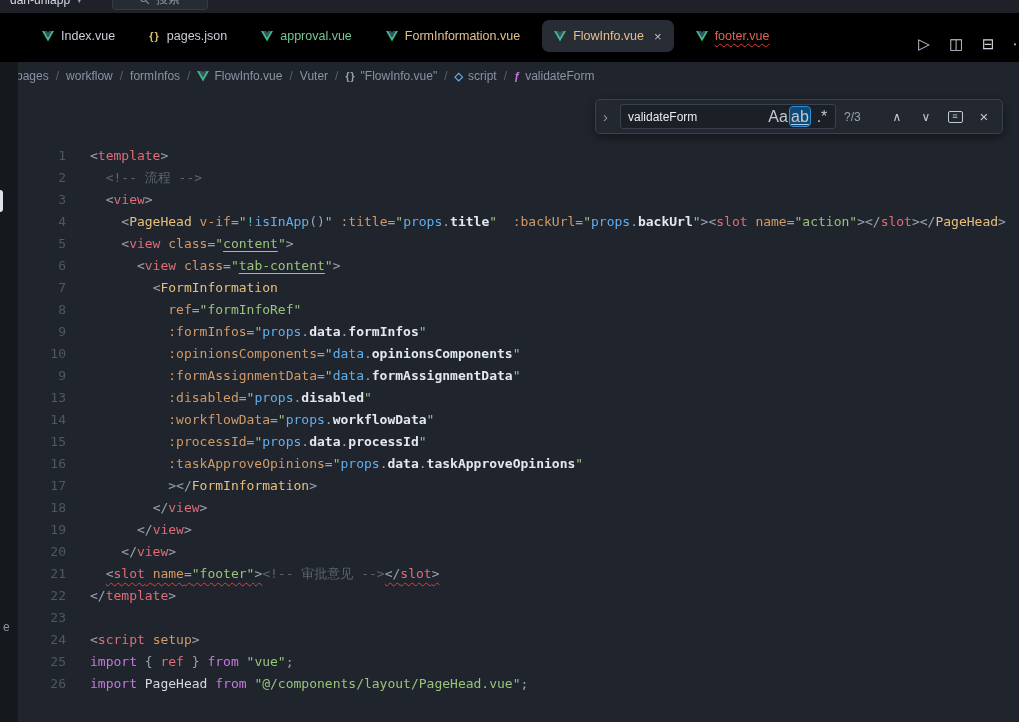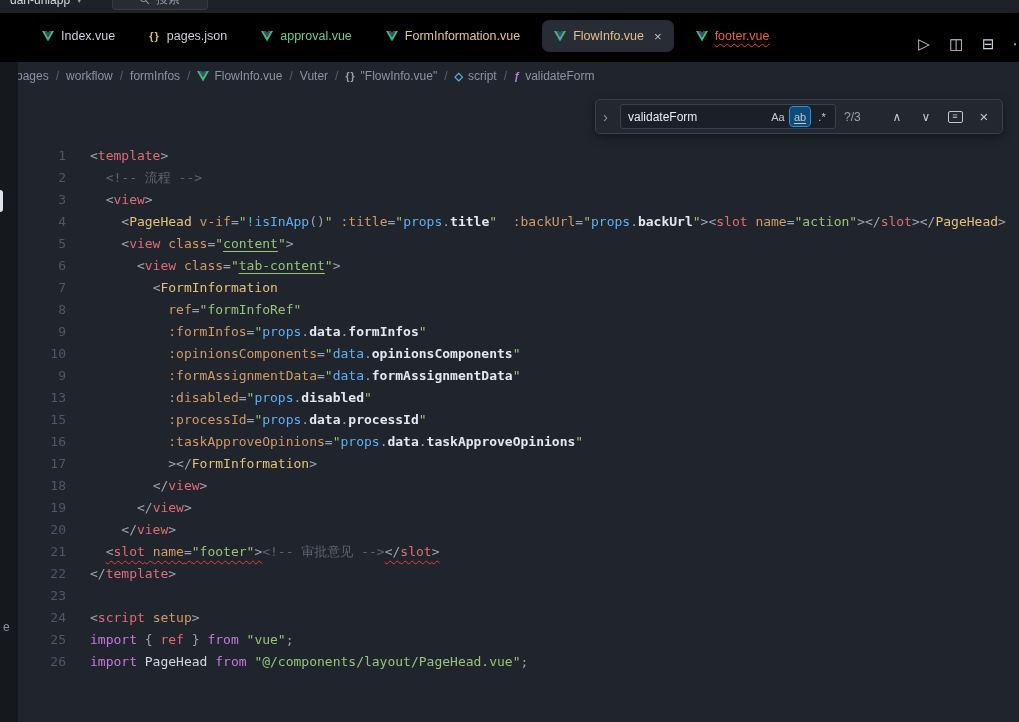--- a/index.html
+++ b/index.html
@@ -62,21 +62,21 @@
   .pr{color:#e3e8f0;font-weight:700}
   .id{color:#d2d7e0}
   .imp{color:#e06c75}
   .err{text-decoration:underline wavy #e23f36;text-decoration-thickness:1px;text-underline-offset:4px}
 
   
   .find{position:absolute;top:99px;left:595px;width:408px;height:35px;background:#23272f;border:1px solid #3a404c;border-radius:5px;box-shadow:0 3px 10px rgba(0,0,0,.45);display:flex;align-items:center;gap:8px;padding:0 8px 0 3px;z-index:7}
   .find-expand{width:13px;text-align:center;color:#8a93a3;font-size:15px}
   .find-input-box{width:216px;height:25px;background:#1b1f26;border:1px solid #3a404c;border-radius:3px;display:flex;align-items:center;padding:0 3px 0 7px;gap:2px}
   .find-input-box input{flex:1;min-width:0;background:transparent;border:none;outline:none;color:#e8ebf0;font-size:12px;font-family:"Liberation Sans",sans-serif}
-  .find-opt{width:20px;height:19px;border-radius:3px;display:inline-flex;align-items:center;justify-content:center;font-size:11px;color:#c2c8d2;flex:none}
+  .find-opt{width:20px;height:19px;border-radius:3px;display:inline-flex;align-items:center;justify-content:center;font-size:16px;color:#c2c8d2;flex:none}
   .find-opt.on{background:rgba(0,127,212,.45);outline:1px solid #2a90e0}
   .ww{text-decoration:underline;text-underline-offset:2px}
   .find-count{color:#9aa2af;font-size:12px;min-width:32px}
   .find-actions{margin-left:auto;display:flex;align-items:center;gap:9px;color:#c2c8d2}
   .find-btn{width:20px;text-align:center;font-size:12px;display:inline-flex;align-items:center;justify-content:center}
   .sel-box{display:inline-flex;width:15px;height:12px;border:1px solid currentColor;border-radius:2px;font-size:9px;line-height:9px;align-items:center;justify-content:center}
   .close-x{font-size:15px}
 </style>
 </head>
 <body>
@@ -224,20 +224,21 @@
       <div class="code-line"><span class="ln">3</span><span class="lc"><span class="tok ws">  </span><span class="tok pn">&lt;</span><span class="tok tag">view</span><span class="tok pn">&gt;</span></span></div>
       <div class="code-line"><span class="ln">4</span><span class="lc"><span class="tok ws">    </span><span class="tok pn">&lt;</span><span class="tok cmp">PageHead</span><span class="tok ws"> </span><span class="tok attr">v-if</span><span class="tok pn">=</span><span class="tok str">"</span><span class="tok op">!</span><span class="tok fn">isInApp</span><span class="tok pn">()</span><span class="tok str">"</span><span class="tok ws"> </span><span class="tok attr">:title</span><span class="tok pn">=</span><span class="tok str">"</span><span class="tok vr">props</span><span class="tok pn">.</span><span class="tok pr">title</span><span class="tok str">"</span><span class="tok ws">  </span><span class="tok attr">:backUrl</span><span class="tok pn">=</span><span class="tok str">"</span><span class="tok vr">props</span><span class="tok pn">.</span><span class="tok pr">backUrl</span><span class="tok str">"</span><span class="tok pn">&gt;&lt;</span><span class="tok tag">slot</span><span class="tok ws"> </span><span class="tok attr">name</span><span class="tok pn">=</span><span class="tok str">"action"</span><span class="tok pn">&gt;&lt;/</span><span class="tok tag">slot</span><span class="tok pn">&gt;&lt;/</span><span class="tok cmp">PageHead</span><span class="tok pn">&gt;</span></span></div>
       <div class="code-line"><span class="ln">5</span><span class="lc"><span class="tok ws">    </span><span class="tok pn">&lt;</span><span class="tok tag">view</span><span class="tok ws"> </span><span class="tok attr">class</span><span class="tok pn">=</span><span class="tok str">"</span><span class="tok stru">content</span><span class="tok str">"</span><span class="tok pn">&gt;</span></span></div>
       <div class="code-line"><span class="ln">6</span><span class="lc"><span class="tok ws">      </span><span class="tok pn">&lt;</span><span class="tok tag">view</span><span class="tok ws"> </span><span class="tok attr">class</span><span class="tok pn">=</span><span class="tok str">"</span><span class="tok stru">tab-content</span><span class="tok str">"</span><span class="tok pn">&gt;</span></span></div>
       <div class="code-line"><span class="ln">7</span><span class="lc"><span class="tok ws">        </span><span class="tok pn">&lt;</span><span class="tok cmp">FormInformation</span></span></div>
       <div class="code-line"><span class="ln">8</span><span class="lc"><span class="tok ws">          </span><span class="tok attr">ref</span><span class="tok pn">=</span><span class="tok str">"formInfoRef"</span></span></div>
       <div class="code-line"><span class="ln">9</span><span class="lc"><span class="tok ws">          </span><span class="tok attr">:formInfos</span><span class="tok pn">=</span><span class="tok str">"</span><span class="tok vr">props</span><span class="tok pn">.</span><span class="tok pr">data</span><span class="tok pn">.</span><span class="tok pr">formInfos</span><span class="tok str">"</span></span></div>
       <div class="code-line"><span class="ln">10</span><span class="lc"><span class="tok ws">          </span><span class="tok attr">:opinionsComponents</span><span class="tok pn">=</span><span class="tok str">"</span><span class="tok vr">data</span><span class="tok pn">.</span><span class="tok pr">opinionsComponents</span><span class="tok str">"</span></span></div>
       <div class="code-line"><span class="ln">9</span><span class="lc"><span class="tok ws">          </span><span class="tok attr">:formAssignmentData</span><span class="tok pn">=</span><span class="tok str">"</span><span class="tok vr">data</span><span class="tok pn">.</span><span class="tok pr">formAssignmentData</span><span class="tok str">"</span></span></div>
       <div class="code-line"><span class="ln">13</span><span class="lc"><span class="tok ws">          </span><span class="tok attr">:disabled</span><span class="tok pn">=</span><span class="tok str">"</span><span class="tok vr">props</span><span class="tok pn">.</span><span class="tok pr">disabled</span><span class="tok str">"</span></span></div>
+      <div class="code-line"><span class="ln">14</span><span class="lc"><span class="tok ws">          </span><span class="tok attr">:workflowData</span><span class="tok pn">=</span><span class="tok str">"</span><span class="tok vr">props</span><span class="tok pn">.</span><span class="tok pr">workflowData</span><span class="tok str">"</span></span></div>
       <div class="code-line"><span class="ln">15</span><span class="lc"><span class="tok ws">          </span><span class="tok attr">:processId</span><span class="tok pn">=</span><span class="tok str">"</span><span class="tok vr">props</span><span class="tok pn">.</span><span class="tok pr">data</span><span class="tok pn">.</span><span class="tok pr">processId</span><span class="tok str">"</span></span></div>
       <div class="code-line"><span class="ln">16</span><span class="lc"><span class="tok ws">          </span><span class="tok attr">:taskApproveOpinions</span><span class="tok pn">=</span><span class="tok str">"</span><span class="tok vr">props</span><span class="tok pn">.</span><span class="tok pr">data</span><span class="tok pn">.</span><span class="tok pr">taskApproveOpinions</span><span class="tok str">"</span></span></div>
       <div class="code-line"><span class="ln">17</span><span class="lc"><span class="tok ws">          </span><span class="tok pn">&gt;&lt;/</span><span class="tok cmp">FormInformation</span><span class="tok pn">&gt;</span></span></div>
       <div class="code-line"><span class="ln">18</span><span class="lc"><span class="tok ws">        </span><span class="tok pn">&lt;/</span><span class="tok tag">view</span><span class="tok pn">&gt;</span></span></div>
       <div class="code-line"><span class="ln">19</span><span class="lc"><span class="tok ws">      </span><span class="tok pn">&lt;/</span><span class="tok tag">view</span><span class="tok pn">&gt;</span></span></div>
       <div class="code-line"><span class="ln">20</span><span class="lc"><span class="tok ws">    </span><span class="tok pn">&lt;/</span><span class="tok tag">view</span><span class="tok pn">&gt;</span></span></div>
       <div class="code-line"><span class="ln">21</span><span class="lc"><span class="tok ws">  </span><span class="tok pn err">&lt;</span><span class="tok tag err">slot</span><span class="tok ws err"> </span><span class="tok attr err">name</span><span class="tok pn err">=</span><span class="tok str err">"footer"</span><span class="tok pn err">&gt;</span><span class="tok cm">&lt;!-- 审批意见 --&gt;</span><span class="tok pn err">&lt;/</span><span class="tok tag err">slot</span><span class="tok pn err">&gt;</span></span></div>
       <div class="code-line"><span class="ln">22</span><span class="lc"><span class="tok pn">&lt;/</span><span class="tok tag">template</span><span class="tok pn">&gt;</span></span></div>
       <div class="code-line"><span class="ln">23</span><span class="lc"></span></div>
       <div class="code-line"><span class="ln">24</span><span class="lc"><span class="tok pn">&lt;</span><span class="tok tag">script</span><span class="tok ws"> </span><span class="tok attr">setup</span><span class="tok pn">&gt;</span></span></div>

